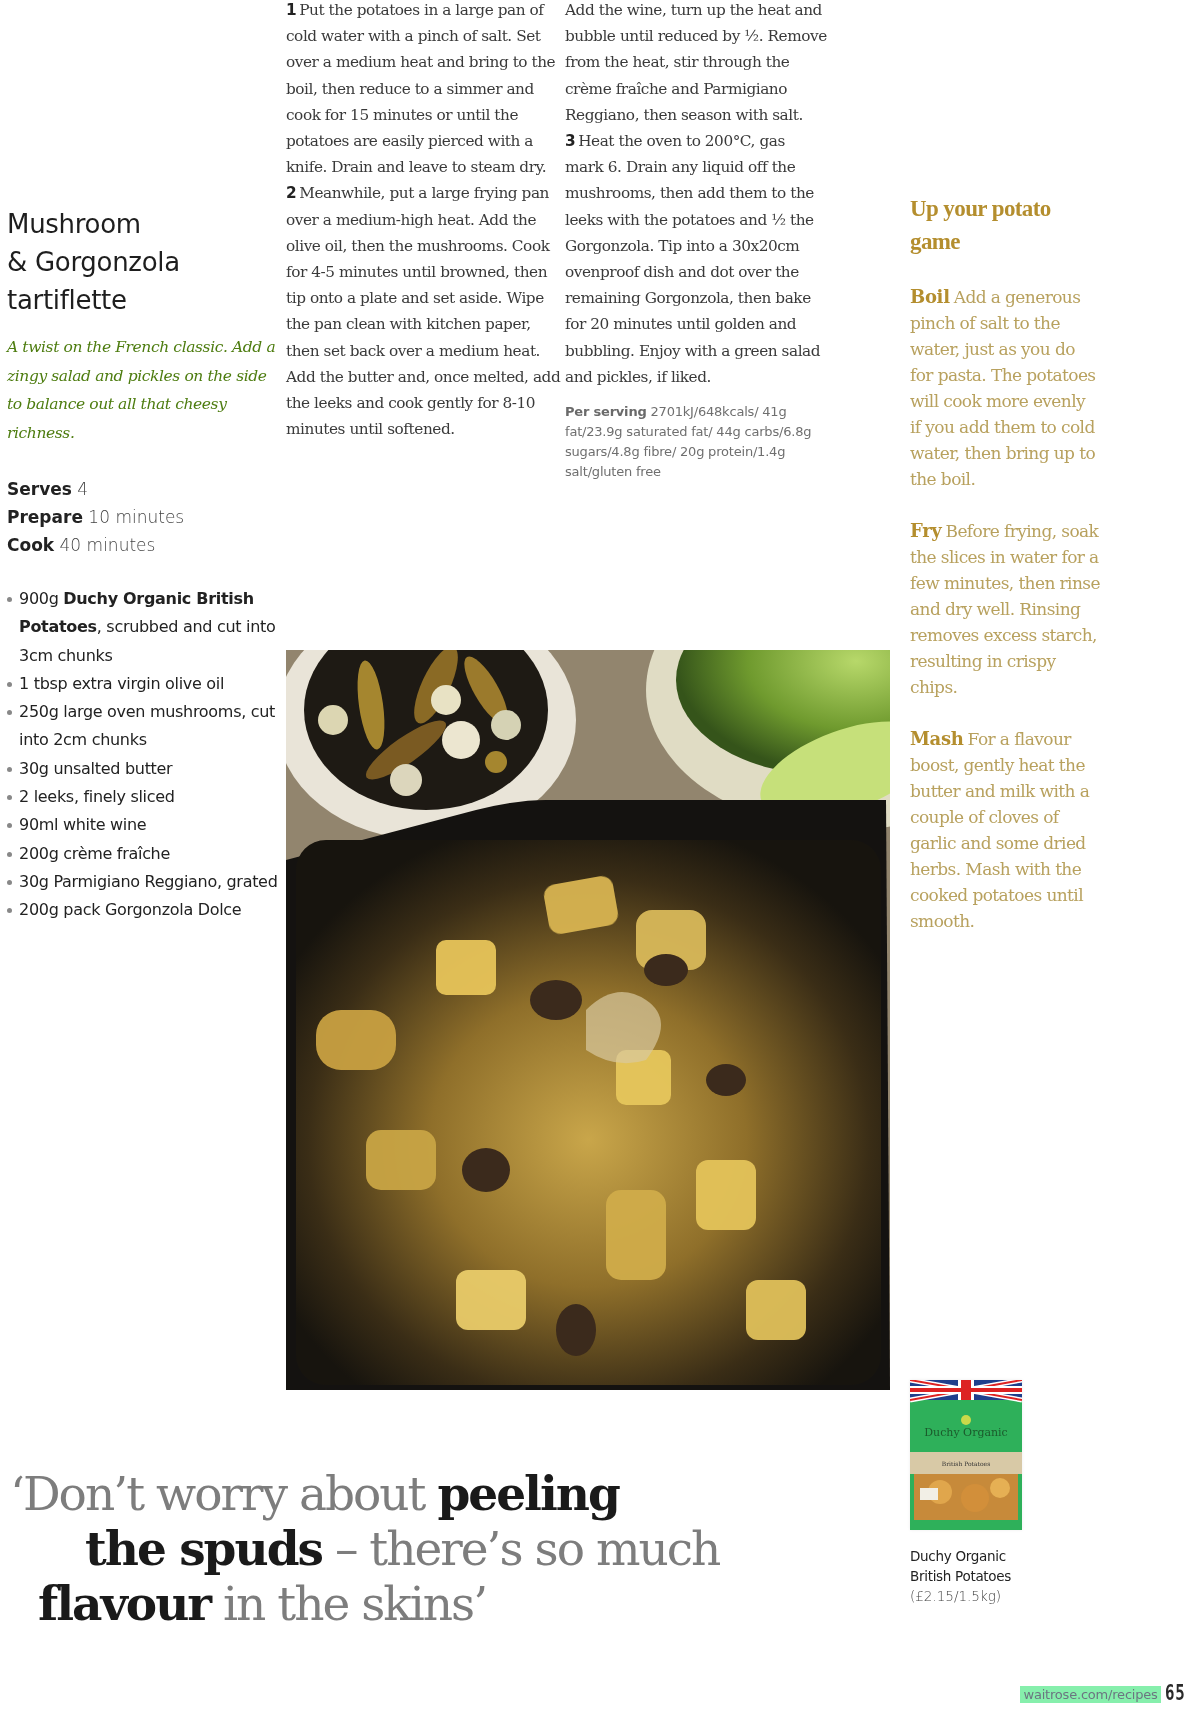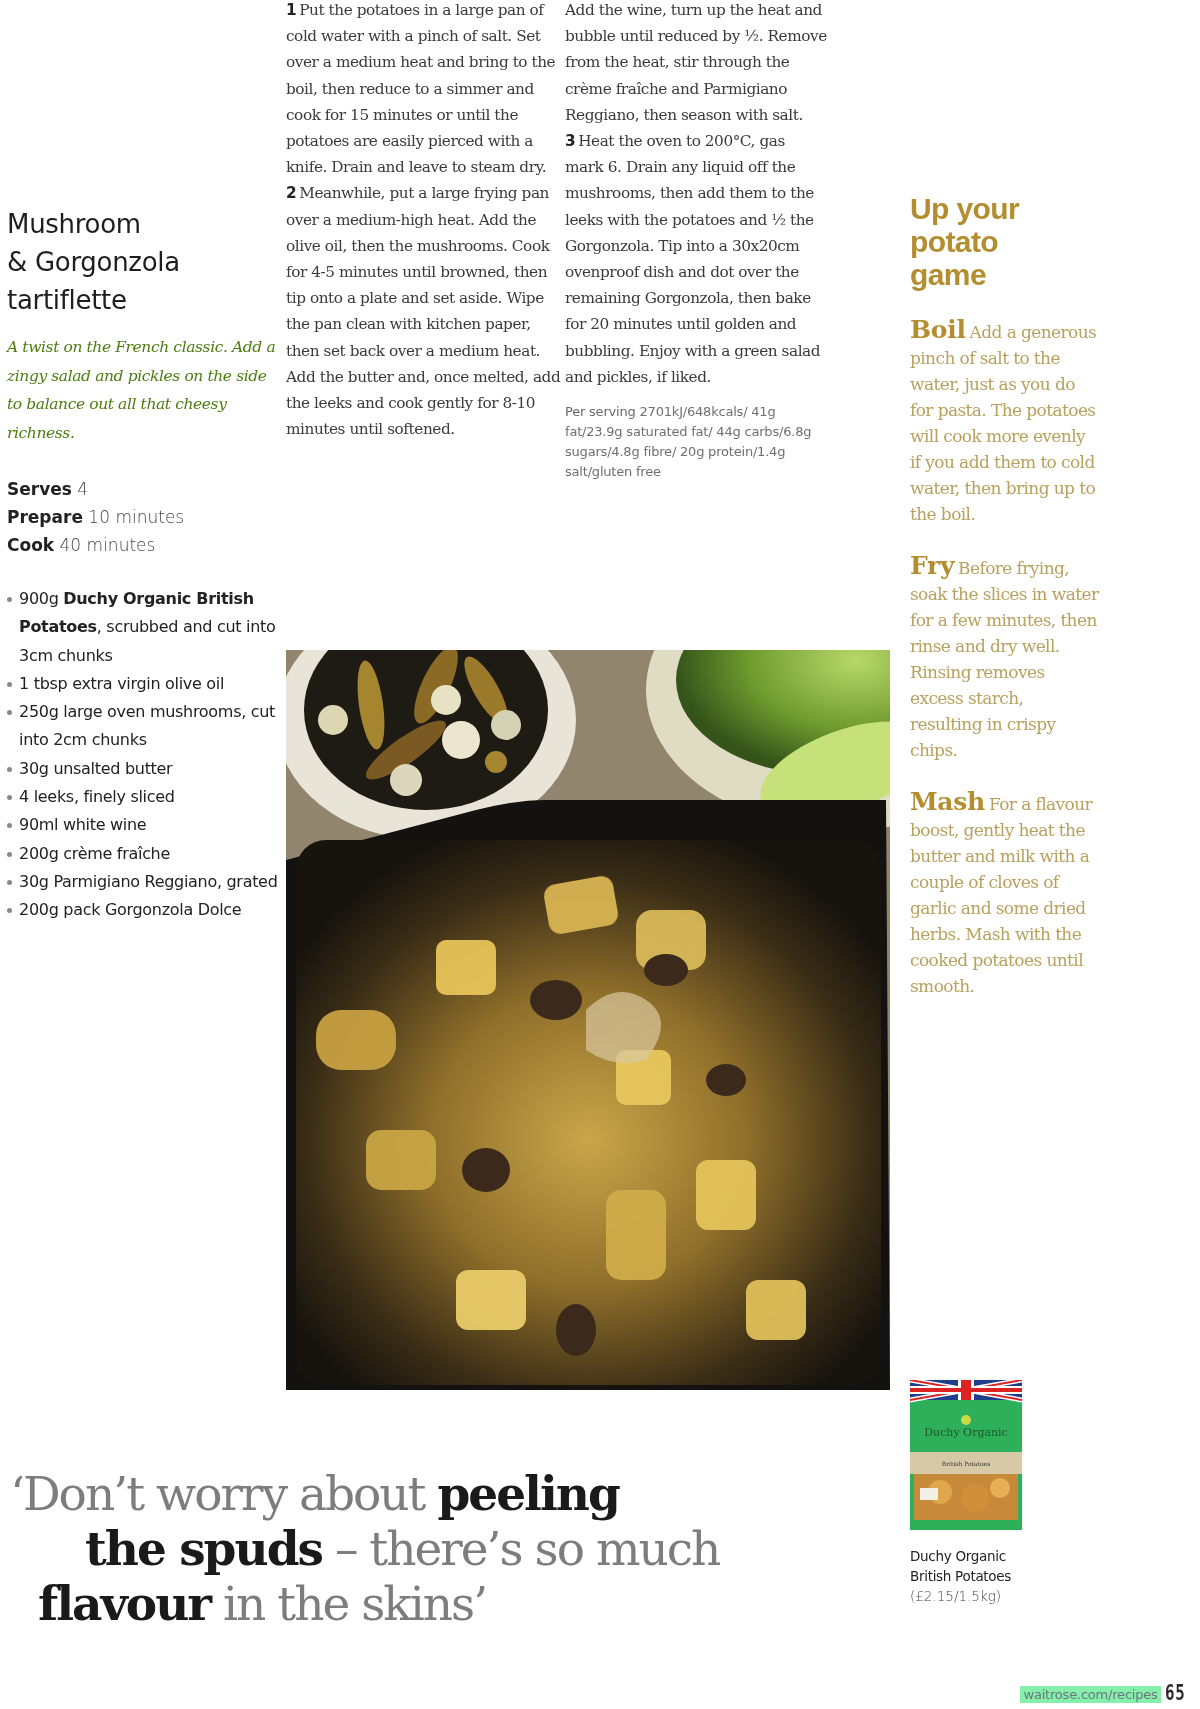--- a/index.html
+++ b/index.html
@@ -17,32 +17,32 @@
     #ingredients li { position: relative; padding-left: 12px; }
     #ingredients li::before { content: ""; position: absolute; left: 0; top: 12px; width: 5px; height: 5px; border-radius: 50%; background: #888; }
     #ingredients b { font-weight: 700; }
 
     
     .method-col { position: absolute; top: -3px; width: 275px; font-family: "DejaVu Serif", serif; font-size: 15.3px; line-height: 26.2px; color: #3a3a3a; letter-spacing: -0.45px; }
     #method-col-1 { left: 286px; }
     #method-col-2 { left: 565px; width: 262px; }
     .method-col .step-num { font-family: "DejaVu Sans", sans-serif; font-weight: 700; color: #222; margin-right: 3px; }
     #nutrition { margin-top: 12px; font-family: "DejaVu Sans", sans-serif; font-size: 13px; line-height: 20px; color: #6f6f6f; letter-spacing: -0.2px; }
-    #nutrition b { font-weight: 400; color: #6a6a6a; }
+    #nutrition b { font-weight: 700; color: #6a6a6a; }
 
     
     #photo { position: absolute; left: 286px; top: 650px; width: 604px; height: 740px; overflow: hidden; background: #1c1a14; }
     #photo svg { display: block; width: 100%; height: 100%; }
 
     
     #tips { position: absolute; left: 910px; top: 192px; width: 290px; color: #b48e2e; }
-    #tips-title { font-family: Liberation Sans, sans-serif; font-weight: 700; font-size: 30px; line-height: 33px; color: #b48e2e; letter-spacing: -0.6px; }
+    #tips-title { font-family: Liberation Serif, serif; font-weight: 700; font-size: 23px; line-height: 33px; color: #b48e2e; letter-spacing: -0.6px; }
     #tips-subtitle { font-family: "DejaVu Serif", serif; font-style: italic; font-weight: 700; font-size: 17px; line-height: 26px; color: #b69a4a; letter-spacing: -0.5px; margin-top: 0; }
     .tip { margin-top: 26px; font-family: "DejaVu Serif", serif; font-size: 17px; line-height: 26px; color: #b8a15e; letter-spacing: -0.6px; width: 190px; }
-    .tip .tip-head { font-weight: 700; font-size: 25px; color: #b48e2e; margin-right: 4px; letter-spacing: -0.3px; }
+    .tip .tip-head { font-weight: 700; font-size: 18px; color: #b48e2e; margin-right: 4px; letter-spacing: -0.3px; }
 
     
     #product { position: absolute; left: 910px; top: 1380px; width: 200px; }
     #product-pack { width: 112px; height: 150px; position: relative; overflow: hidden; box-shadow: 0 0 3px rgba(0,0,0,0.08); }
     #product-name { margin-top: 16px; font-family: "DejaVu Sans", sans-serif; font-size: 13.5px; line-height: 20px; color: #222; letter-spacing: -0.3px; }
     #product-price { font-family: "DejaVu Sans", sans-serif; font-size: 13.5px; line-height: 20px; color: #444; font-weight: 300; }
 
     
     #pull-quote { position: absolute; left: 10px; top: 1466px; width: 860px; font-family: "DejaVu Serif", serif; font-size: 47px; line-height: 55px; color: #7d7d7d; letter-spacing: -2px; font-weight: 300; }
     #pull-quote .line { display: block; white-space: nowrap; }
@@ -70,21 +70,21 @@
     <div><b>Serves</b> <span class="val">4</span></div>
     <div><b>Prepare</b> <span class="val">10 minutes</span></div>
     <div><b>Cook</b> <span class="val">40 minutes</span></div>
   </div>
 
   <ul id="ingredients">
     <li><span>900g </span><b>Duchy Organic British Potatoes</b><span>, scrubbed and cut into 3cm chunks</span></li>
     <li><span>1 tbsp extra virgin olive oil</span></li>
     <li><span>250g large oven mushrooms, cut into 2cm chunks</span></li>
     <li><span>30g unsalted butter</span></li>
-    <li><span>4 leeks, finely sliced</span></li>
+    <li><span>2 leeks, finely sliced</span></li>
     <li><span>90ml white wine</span></li>
     <li><span>200g crème fraîche</span></li>
     <li><span>30g Parmigiano Reggiano, grated</span></li>
     <li><span>200g pack Gorgonzola Dolce</span></li>
   </ul>
 </section>
 
 <section id="method-col-1" class="method-col">
   <p><span class="step-num">1</span><span>Put the potatoes in a large pan of cold water with a pinch of salt. Set over a medium heat and bring to the boil, then reduce to a simmer and cook for 15 minutes or until the potatoes are easily pierced with a knife. Drain and leave to steam dry.</span></p>
   <p><span class="step-num">2</span><span>Meanwhile, put a large frying pan over a medium-high heat. Add the olive oil, then the mushrooms. Cook for 4-5 minutes until browned, then tip onto a plate and set aside. Wipe the pan clean with kitchen paper, then set back over a medium heat. Add the butter and, once melted, add the leeks and cook gently for 8-10 minutes until softened.</span></p>

